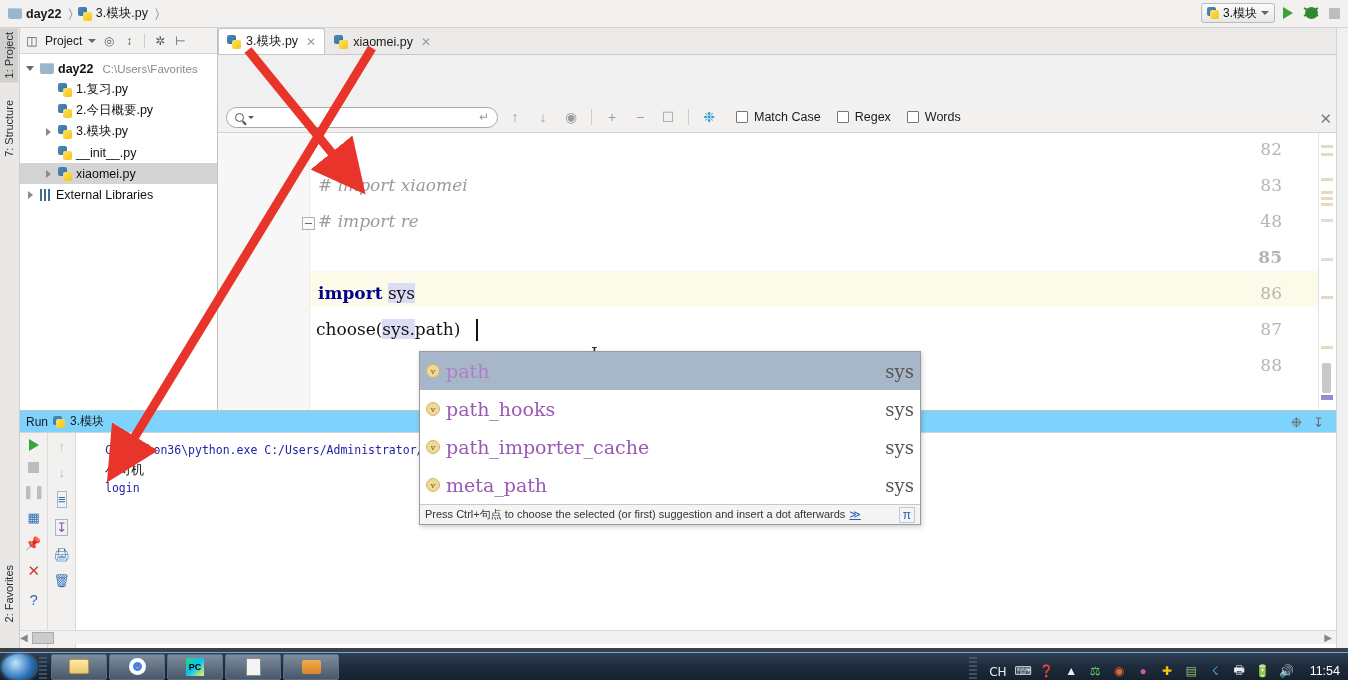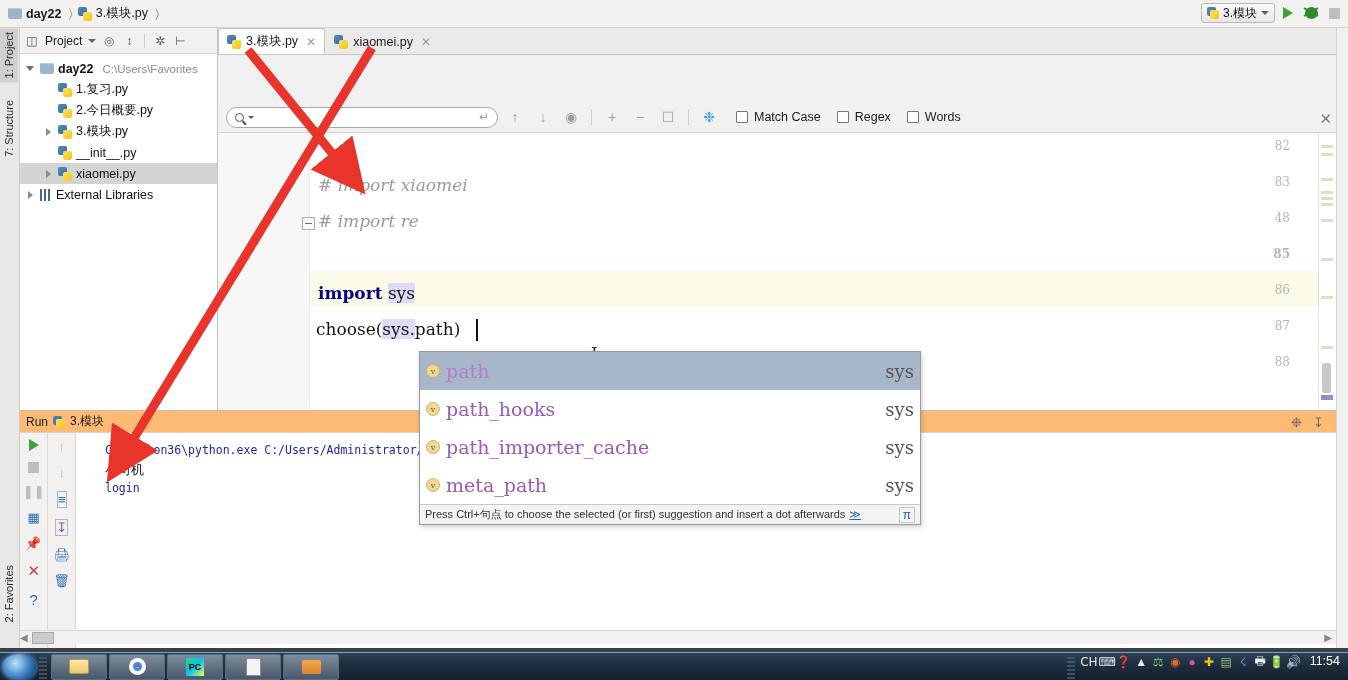--- a/index.html
+++ b/index.html
@@ -143,22 +143,22 @@
   
   .editor {
     position: absolute; left: 218px; top: 133px; width: 1100px; height: 277px;
     background: #ffffff; overflow: hidden;
   }
   .gutter {
     position:absolute; left:0; top:0; width: 92px; height:100%;
     background:#f7f7f7; border-right:1px solid #ececec;
   }
   .ln {
-    position:absolute; right: 28px; width: 60px; text-align:right;
-    font-family:"DejaVu Serif", serif; font-size:12px; color:#b5b5b5;
+    position:absolute; right: 36px; width: 60px; text-align:right;
+    font-family:"DejaVu Serif", serif; font-size:17px; color:#b5b5b5;
   }
   .code-line {
     position:absolute; left: 100px;
     font-family:"DejaVu Serif", serif; font-size:17px; white-space: pre;
   }
   .cm { color:#9b9b9b; font-style: italic; font-family:"DejaVu Serif", serif; }
   .kw { color:#00008b; font-weight:bold; }
   .pl { color:#111; }
   .hl { background:#dcdcf5; }
   .cur-line-bg{ position:absolute; left:92px; width:1256px; height:36px; background:#fcfae8;}
@@ -206,21 +206,21 @@
   }
   .ac-foot .gt{color:#2a5db0;text-decoration:underline;}
   .pi-ico{margin-left:auto;color:#2a5db0;font-size:12px;border:1px solid #bcc8dd;padding:0 3px;}
 
   
   .runpanel{
     position:absolute; left:20px; top:410px; width:1316px; height:242px;
     background:#fff; border-top:1px solid #c4c2c0;
   }
   .run-header{
-    height:22px; background:#fdba74; border-bottom:1px solid #d6d4d2;
+    height:22px; background:#7dd3fc; border-bottom:1px solid #d6d4d2;
     display:flex; align-items:center; gap:5px; padding:0 6px; font-size:12px; color:#1a1a1a;
   }
   .run-gear{position:absolute;right:34px;top:4px;color:#6b6b6b;font-size:13px;}
   .run-min{position:absolute;right:12px;top:4px;color:#6b6b6b;font-size:13px;}
   .run-tools{
     position:absolute;left:0;top:22px;width:56px;height:220px;
     background:#f2f1f0;border-right:1px solid #dcdad8;
     display:flex;
   }
   .tcol{width:28px;display:flex;flex-direction:column;align-items:center;padding-top:6px;gap:11px;}
@@ -256,21 +256,21 @@
     box-shadow:0 0 4px #74b8ec;
   }
   .tb-sep{width:8px;height:24px;
     background: repeating-linear-gradient(0deg,#4e6277 0 2px,transparent 2px 4px);
     margin:0 3px;opacity:.7;}
   .tbtn{
     width:56px;height:26px;margin:0 1px;border:1px solid #5b6f84;border-radius:2px;
     background: linear-gradient(#7d8d9d,#48586a);
     display:flex;align-items:center;justify-content:center;
   }
-  .tray{margin-left:auto;display:flex;align-items:flex-start;gap:2px;padding-right:8px;color:#e8eef5;font-size:11px;}
+  .tray{margin-left:auto;display:flex;align-items:flex-end;gap:9px;padding-right:8px;color:#e8eef5;font-size:11px;}
   .clock{font-size:12.5px;color:#fff;margin-left:6px;text-align:center;line-height:1.1;}
   .ime{font-family:"DejaVu Sans", sans-serif;font-size:12px;color:#e8eef5;}
   .tray-ico{width:15px;height:15px;display:flex;align-items:center;justify-content:center;font-size:12px;}
 
   
   .desktop{position:absolute;left:0;top:648px;width:1348px;height:6px;background:#3c3f44;}
 
   
   .annot{position:absolute;left:0;top:0;width:1348px;height:680px;pointer-events:none;z-index:50;}
 </style>

